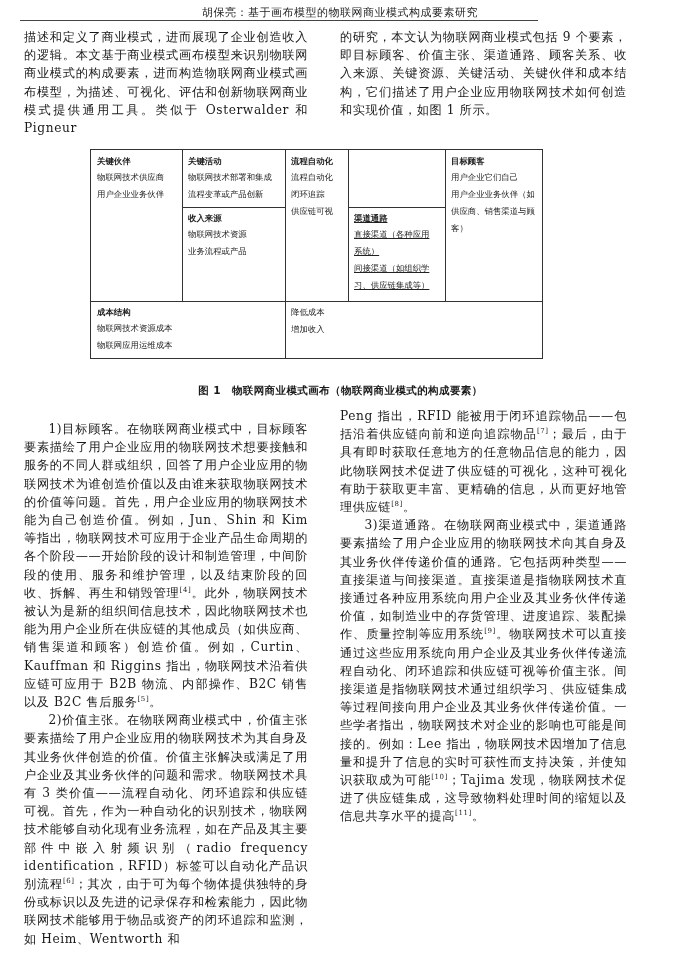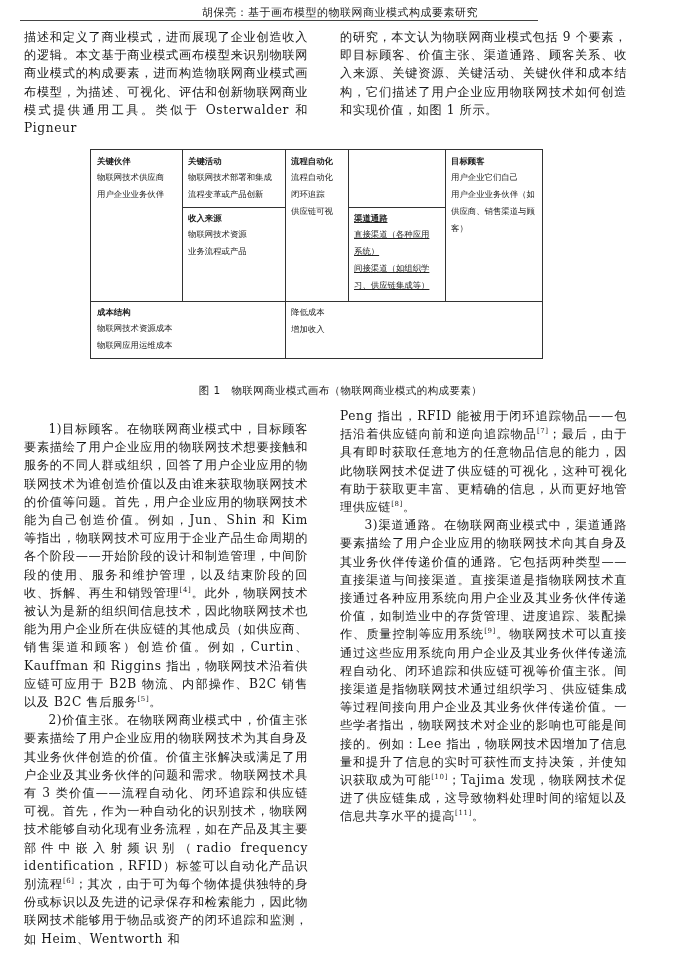--- a/index.html
+++ b/index.html
@@ -39,21 +39,21 @@
     }
     .cell { position: absolute; box-sizing: border-box; padding: 6px 0 0 6px; }
     .cell .h { font-weight: bold; margin-bottom: 5px; }
     .cell .i { margin-bottom: 6px; line-height: 11px; }
     .vl { position: absolute; border-left: 1.1px solid #333; }
     .hl { position: absolute; border-top: 1.1px solid #333; }
 
     .caption {
       position: absolute; left: 0; width: 681px; top: 384px;
       text-align: center; font-family: "DejaVu Sans", "Liberation Sans", sans-serif;
-      font-weight: normal; font-size: 10.5px; letter-spacing: 0.4px;
+      font-weight: bold; font-size: 10.5px; letter-spacing: 0.4px;
     }
     .page-number {
       position: absolute; left: 605px; top: 992px; font-size: 13px;
     }
   </style>
 </head>
 <body>
 
 <div class="running-head">
   <span class="title">胡保亮：基于画布模型的物联网商业模式构成要素研究</span>

